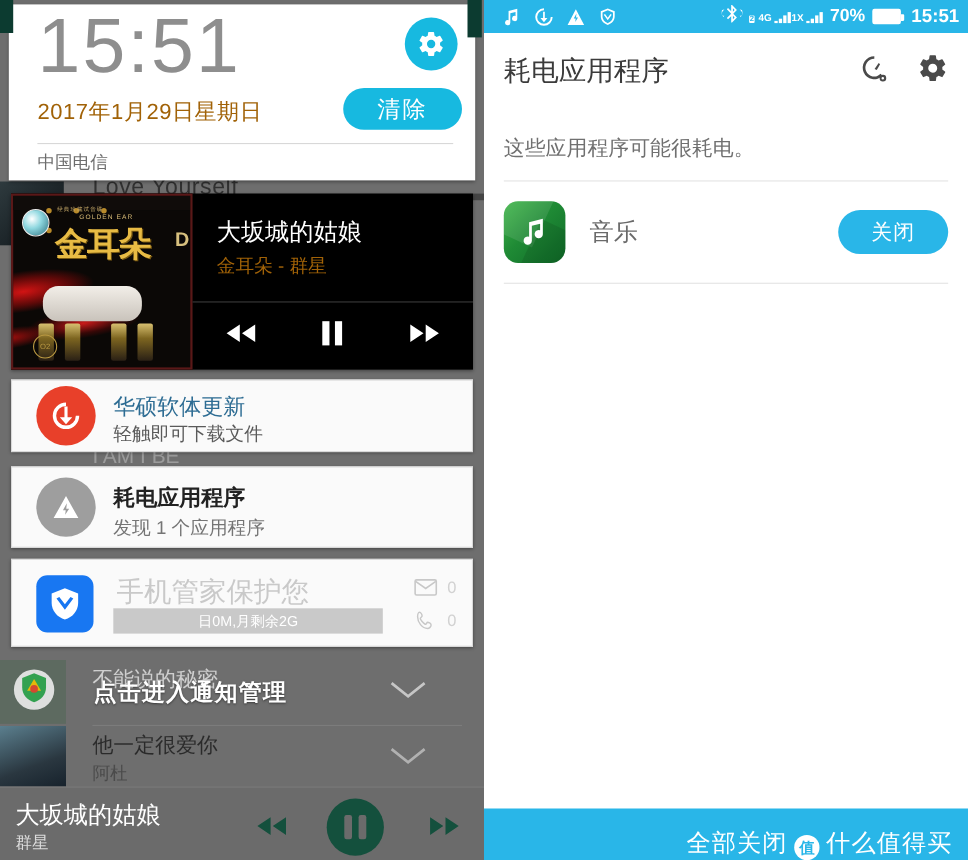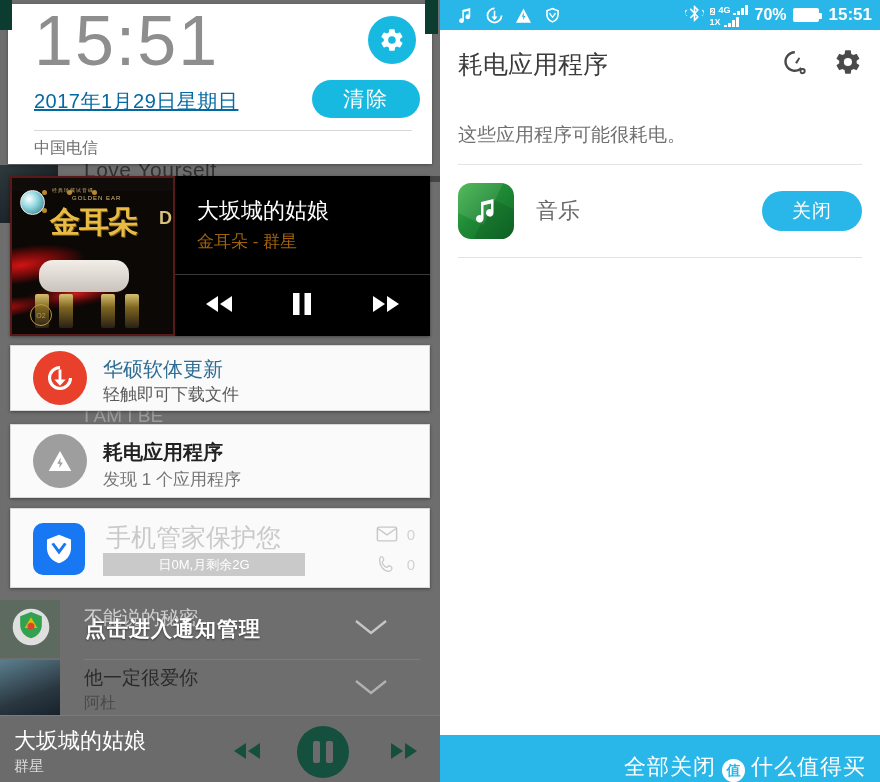--- a/index.html
+++ b/index.html
@@ -50,21 +50,21 @@
     background: #ffffff; z-index: 20;
     box-shadow: 0 1px 3px rgba(0,0,0,.35);
   }
   .clock-time {
     position: absolute; left: 26px; top: 2px;
     font-size: 70px; line-height: 1; color: #8e8e8e;
     font-weight: 300; letter-spacing: 2px;
   }
   .clock-date {
     position: absolute; left: 26px; top: 84px;
-    font-size: 20px; color: #0369a1; letter-spacing: .5px; text-decoration: underline;
+    font-size: 20px; color: #a16207; letter-spacing: .5px;
   }
   .clock-divider {
     position: absolute; left: 26px; right: 20px; top: 126px;
     height: 1px; background: #d8d8d8;
   }
   .carrier {
     position: absolute; left: 26px; top: 134px;
     font-size: 16px; color: #6d6d6d;
   }
   .gear-btn {
@@ -201,21 +201,21 @@
   .card-qq .qq-icon {
     position: absolute; left: 22px; top: 14px; width: 52px; height: 52px;
     border-radius: 10px; background: #1877f2;
     display:flex; align-items:center; justify-content:center;
   }
   .card-qq .qq-title {
     position: absolute; left: 95px; top: 12px;
     font-size: 25px; color: rgba(160,160,160,.55);
   }
   .card-qq .qq-chip {
-    position: absolute; left: 92px; top: 44px; width: 202px; height: 23px;
+    position: absolute; left: 92px; top: 44px; width: 245px; height: 23px;
     background: #c9c9c9; display: flex; align-items: center; justify-content: center;
     color: #fff; font-size: 13px;
   }
   .card-qq .qq-stat {
     position: absolute; right: 14px; display:flex; align-items:center; gap:9px;
     color: #d2d2d2; font-size: 15px;
   }
   .card-qq .qq-stat svg { stroke:#c8c8c8; fill:none; width:22px; height:18px; }
   .card-qq .qq-stat.mail { top: 16px; }
   .card-qq .qq-stat.call { top: 46px; }
@@ -261,21 +261,21 @@
   }
   .statusbar {
     height: 30px; background: #29b6e8; display: flex; align-items: center;
     padding: 0 8px; color: #fff;
   }
   .sb-left { display: flex; align-items: center; gap: 10px; margin-left: 8px; }
   .sb-left svg { width: 19px; height: 19px; fill: #fff; }
   .sb-spacer { flex: 1; }
   .sb-right { display: flex; align-items: center; gap: 6px; }
   .sb-bt svg { width: 19px; height: 19px; fill: #fff; }
-  .sig-col { display: flex; flex-direction: column; justify-content: center; line-height: 1; }
+  .sig-col { display: flex; flex-direction: row; justify-content: center; line-height: 1; }
   .sig-row { display: flex; align-items: flex-end; gap: 2px; height: 12px; }
   .sig-row .lbl { font-size: 9px; font-weight: 700; margin-right: 1px; }
   .sig-row .sq {
     font-size: 7px; font-weight: 700; background: #fff; color: #29b6e8;
     padding: 0 1px; border-radius: 1px; margin-right: 1px;
   }
   .bars { display: flex; align-items: flex-end; gap: 1px; height: 10px; }
   .bars i { width: 3px; background: #fff; display: block; }
   .bars i:nth-child(1){height:2px;} .bars i:nth-child(2){height:4px;}
   .bars i:nth-child(3){height:7px;} .bars i:nth-child(4){height:10px;}

